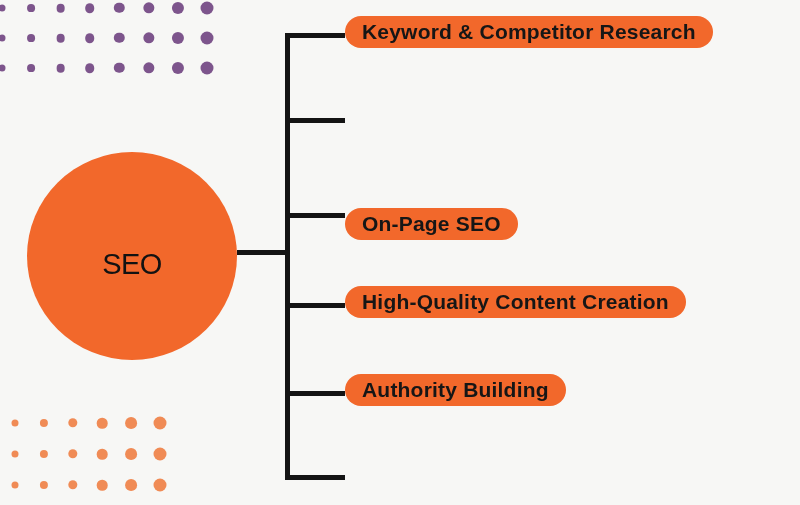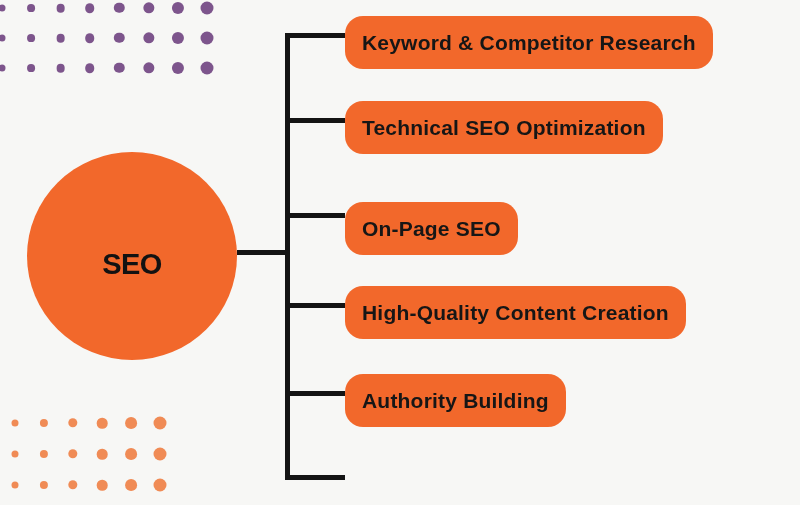--- a/index.html
+++ b/index.html
@@ -23,21 +23,21 @@
     border-radius: 50%;
     background: var(--accent, #f2682b);
     display: flex;
     flex-direction: column;
     align-items: center;
     justify-content: center;
     z-index: 2;
   }
   .center-node .title-line {
     color: #121212;
-    font-weight: bold;
+    font-weight: normal;
     font-size: 29px;
     line-height: 40px;
     letter-spacing: -0.5px;
     white-space: nowrap;
     margin-top: 16px;
   }
 
   
   .line {
     position: absolute;
@@ -50,36 +50,36 @@
   .line.b2 { top: 118px; }
   .line.b3 { top: 213px; }
   .line.b4 { top: 303px; }
   .line.b5 { top: 391px; }
   .line.b6 { top: 475px; }
 
   
   .pill {
     position: absolute;
     left: 345px;
-    height: 53px;
+    height: 32px;
     display: inline-flex;
     align-items: center;
     padding: 0 17px;
     border-radius: 18px;
     background: var(--accent, #f2682b);
     color: #161616;
     font-weight: bold;
     font-size: 21px;
     letter-spacing: 0.2px;
     white-space: nowrap;
     z-index: 2;
   }
   .pill.p1 { top: 16px;  }
   .pill.p2 { top: 101px; }
-  .pill.p3 { top: 202px; text-align: center; }
+  .pill.p3 { top: 208px; text-align: center; }
   .pill.p4 { top: 286px; }
   .pill.p5 { top: 374px; }
   .pill.p6 { top: 458px; }
 
   
   .dot {
     position: absolute;
     border-radius: 50%;
     transform: translate(-50%, -50%);
   }
@@ -143,18 +143,17 @@
   <div class="line branch b3"></div>
   <div class="line branch b4"></div>
   <div class="line branch b5"></div>
   <div class="line branch b6"></div>
 
   <div class="center-node">
     <span class="title-line">SEO</span>
   </div>
 
   <div class="pill p1">Keyword &amp; Competitor Research</div>
-  <div class="pill p2">Technical SEO Optimization</div>
   <div class="pill p3">On-Page SEO</div>
   <div class="pill p4">High-Quality Content Creation</div>
   <div class="pill p5">Authority Building</div>
 
 </div>
 
 </body></html>

